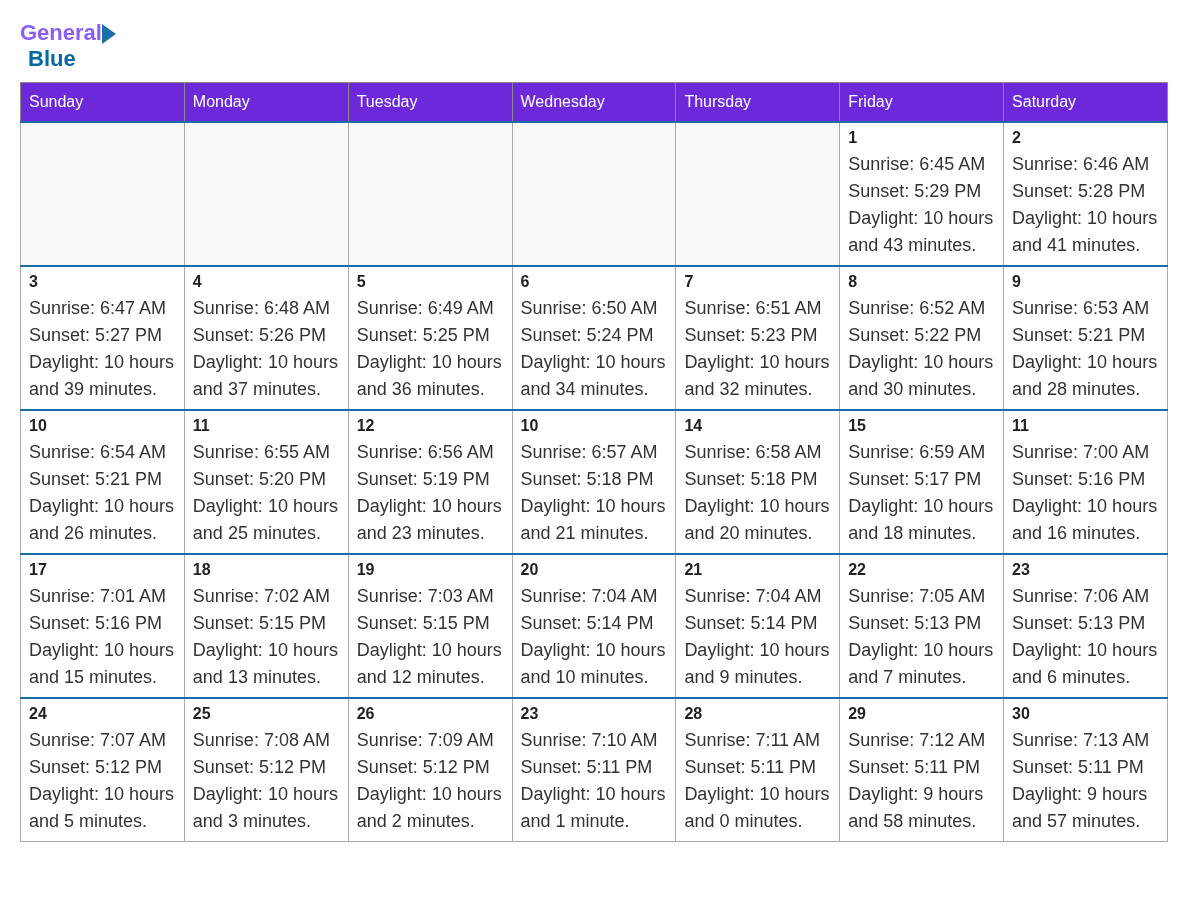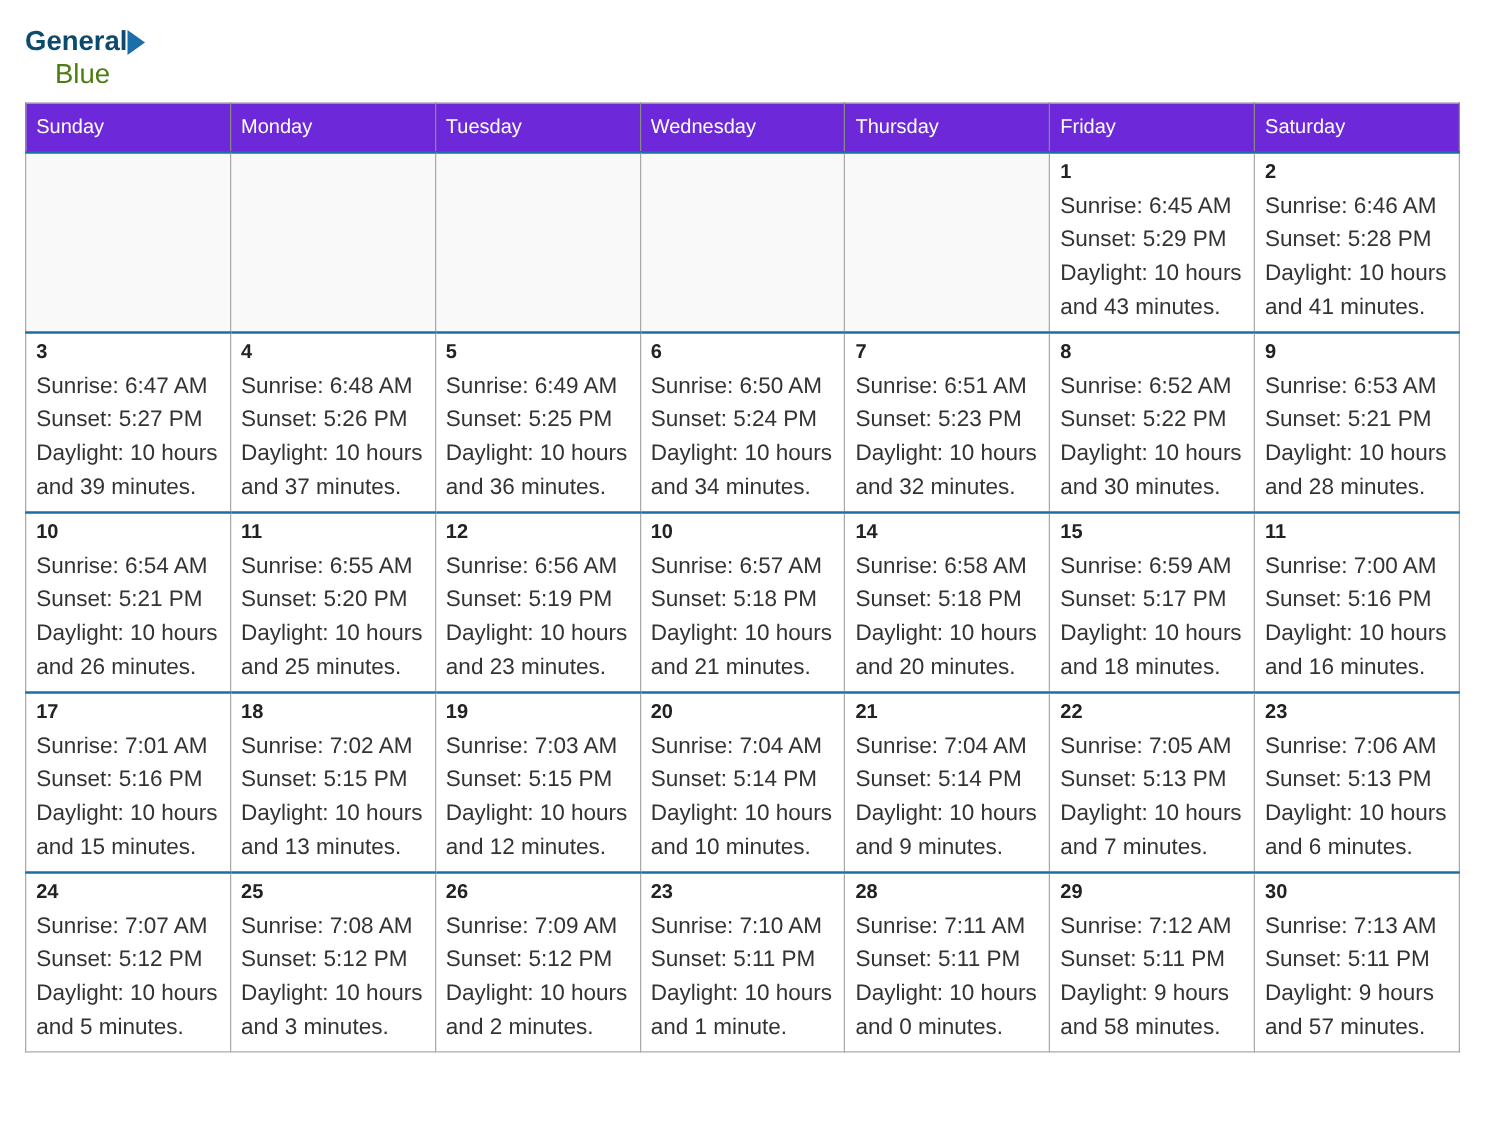--- a/index.html
+++ b/index.html
@@ -12,35 +12,35 @@
     }
     .header {
       display: flex;
       justify-content: space-between;
       align-items: flex-start;
       margin-bottom: 10px;
     }
     .logo-text-general {
       font-size: 22px;
       font-weight: bold;
-      color: #0c4a6e;
+      color: #8b5cf6;
     }
     .logo-arrow {
       width: 0;
       height: 0;
       border-left: 14px solid #1a6fa8;
       border-top: 10px solid transparent;
       border-bottom: 10px solid transparent;
       margin-top: 2px;
     }
     .logo-blue {
       font-size: 22px;
-      font-weight: normal;
-      color: #4d7c0f;
-      margin-left: 20px;
+      font-weight: bold;
+      color: #0369a1;
+      margin-left: 4px;
     }
     .logo-wrapper {
       display: flex;
       flex-direction: column;
     }
     .logo-line1 {
       display: flex;
       align-items: center;
     }
     .title-section {

